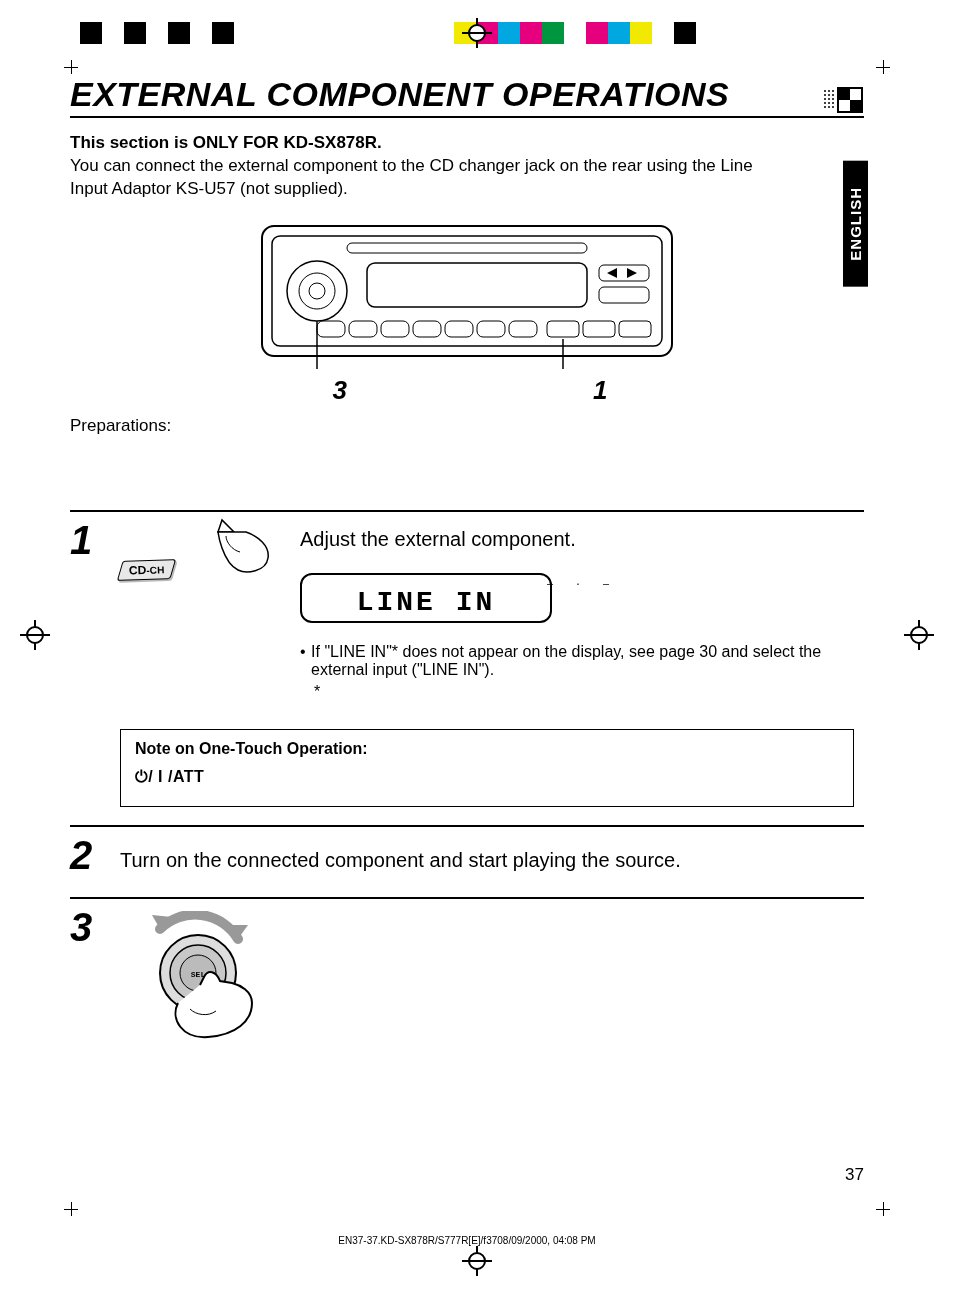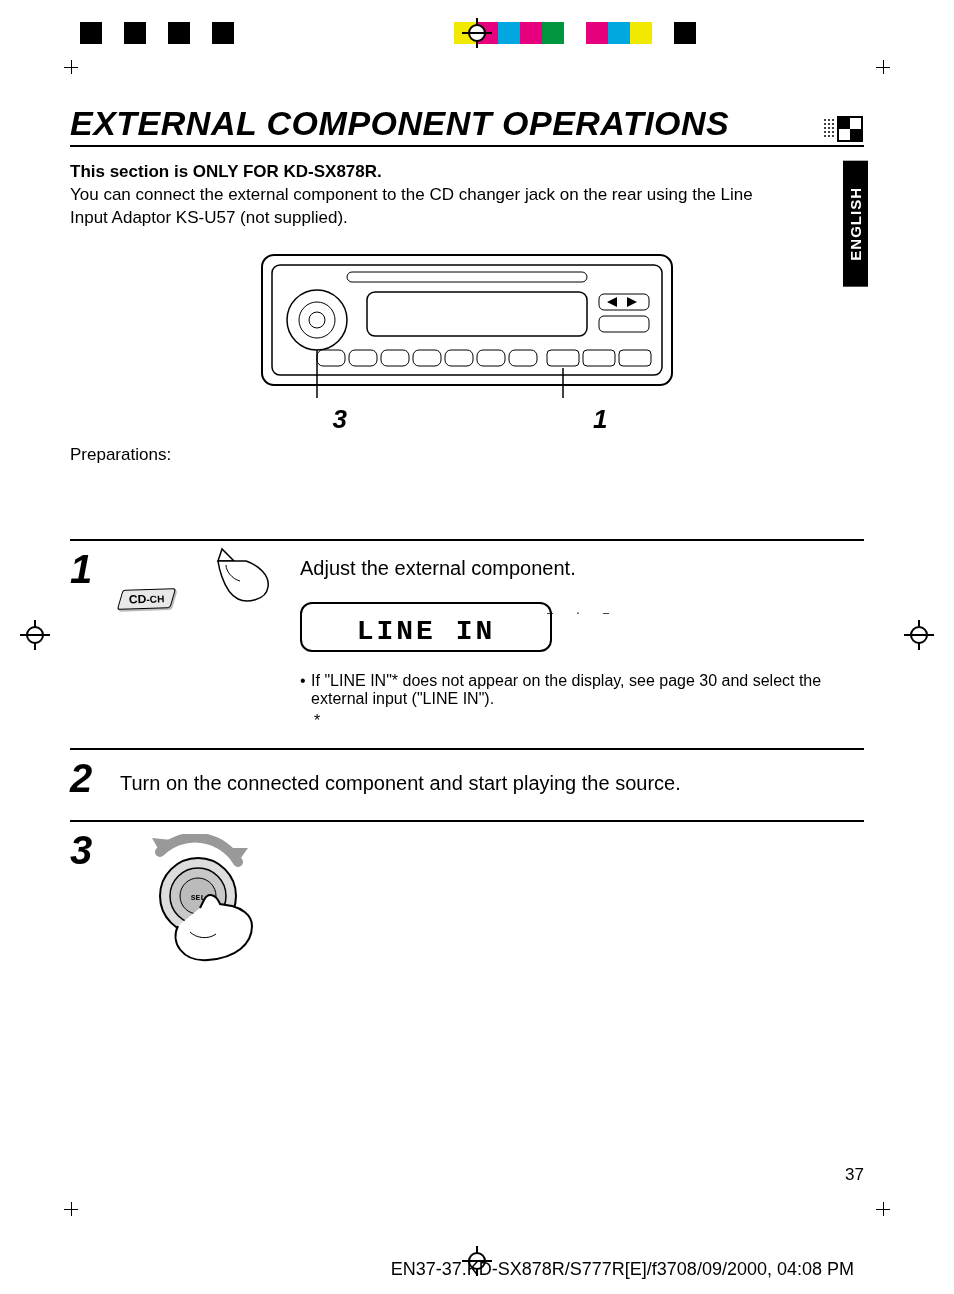--- a/index.html
+++ b/index.html
@@ -20,21 +20,21 @@
   .reg-mark::after { top:14px; left:0; width:30px; height:2px; }
   .reg-mark .ring { position:absolute; left:6px; top:6px; width:18px; height:18px; border:2px solid #000; border-radius:50%; background:#fff;}
   .cut-corner { position:absolute; width:14px; height:14px; }
   .cut-corner::before, .cut-corner::after { content:""; position:absolute; background:#000; }
   .cut-corner::before { width:14px; height:1px; top:7px; left:0; }
   .cut-corner::after { width:1px; height:14px; top:0; left:7px; }
 
   
   .page { position:absolute; left:70px; top:75px; width:794px; }
 
-  .title-row { display:flex; align-items:flex-end; justify-content:space-between; border-bottom: 2px solid #000; padding-bottom: 2px; margin-top: 29px; }
+  .title-row { display:flex; align-items:flex-end; justify-content:space-between; border-bottom: 2px solid #000; padding-bottom: 2px; }
   .title { font-family: Arial, Helvetica, sans-serif; font-weight: 900; font-style: italic; font-size: 34px; letter-spacing: 0.5px; text-transform: uppercase; }
   .title-icon { width:42px; height:28px; }
 
   .intro { margin-top: 14px; font-size: 17px; line-height: 1.35; }
   .intro .bold-line { font-weight: bold; }
 
   .lang-tab {
     position:absolute; right:-4px; top:86px;
     background:#000; color:#fff; font-weight:bold; font-size:15px;
     padding: 26px 4px; writing-mode: vertical-rl; transform: rotate(180deg);
@@ -67,21 +67,21 @@
 
   .note-box { border:1px solid #000; margin: 28px 10px 0 50px; padding: 10px 14px 20px; }
   .note-box .nb-title { font-weight:bold; font-size:16px; }
   .note-box .att-icon { font-size:16px; margin-top:10px; font-weight:bold; letter-spacing:0.5px;}
 
   .step2-rule { border:0; border-top:2px solid #000; margin-top: 18px; }
   .step3-rule { border:0; border-top:2px solid #000; margin-top: 22px; }
 
   .page-num { position:absolute; right:0; top:1090px; font-size:17px; }
 
-  .footer { position:absolute; left:0; width:100%; top:1184px; font-size:18px; display:flex; justify-content:flex-end; padding: 0 10px; }
+  .footer { position:absolute; left:0; width:100%; top:1160px; font-size:10px; display:flex; justify-content:center; padding: 0 10px; }
 
   .btn-cdch { display:inline-block; transform: skewX(-18deg) rotate(-2deg); border:1.5px solid #000; border-radius:3px; padding:2px 8px; background:#e8e8e8; box-shadow: 2px 2px 0 #bbb; font-size:12px; font-weight:bold;}
   .btn-cdch span { display:inline-block; transform: skewX(18deg); }
   .finger-svg { margin-top:-6px; margin-left:38px; }
 
 </style>
 </head>
 <body>
 
 <div class="color-bar">
@@ -225,20 +225,26 @@
       <div class="step-note">
         <div class="bullet-row">
           <div class="bullet">•</div>
           <div>If "LINE IN"* does not appear on the display, see page 30 and select the external input ("LINE IN").</div>
         </div>
         <div class="asterisk-line">*</div>
       </div>
     </div>
   </div>
 
+  <div class="note-box">
+    <div class="nb-title">Note on One-Touch Operation:</div>
+    <div class="att-icon">
+      <span style="font-family:Arial">⏻</span><span>/ I /ATT</span>
+    </div>
+  </div>
 
   <hr class="step2-rule">
 
   <div class="step">
     <div class="step-num">2</div>
     <div class="step-body" style="padding-left:0; padding-top:14px;">
       <div>Turn on the connected component and start playing the source.</div>
     </div>
   </div>
 

